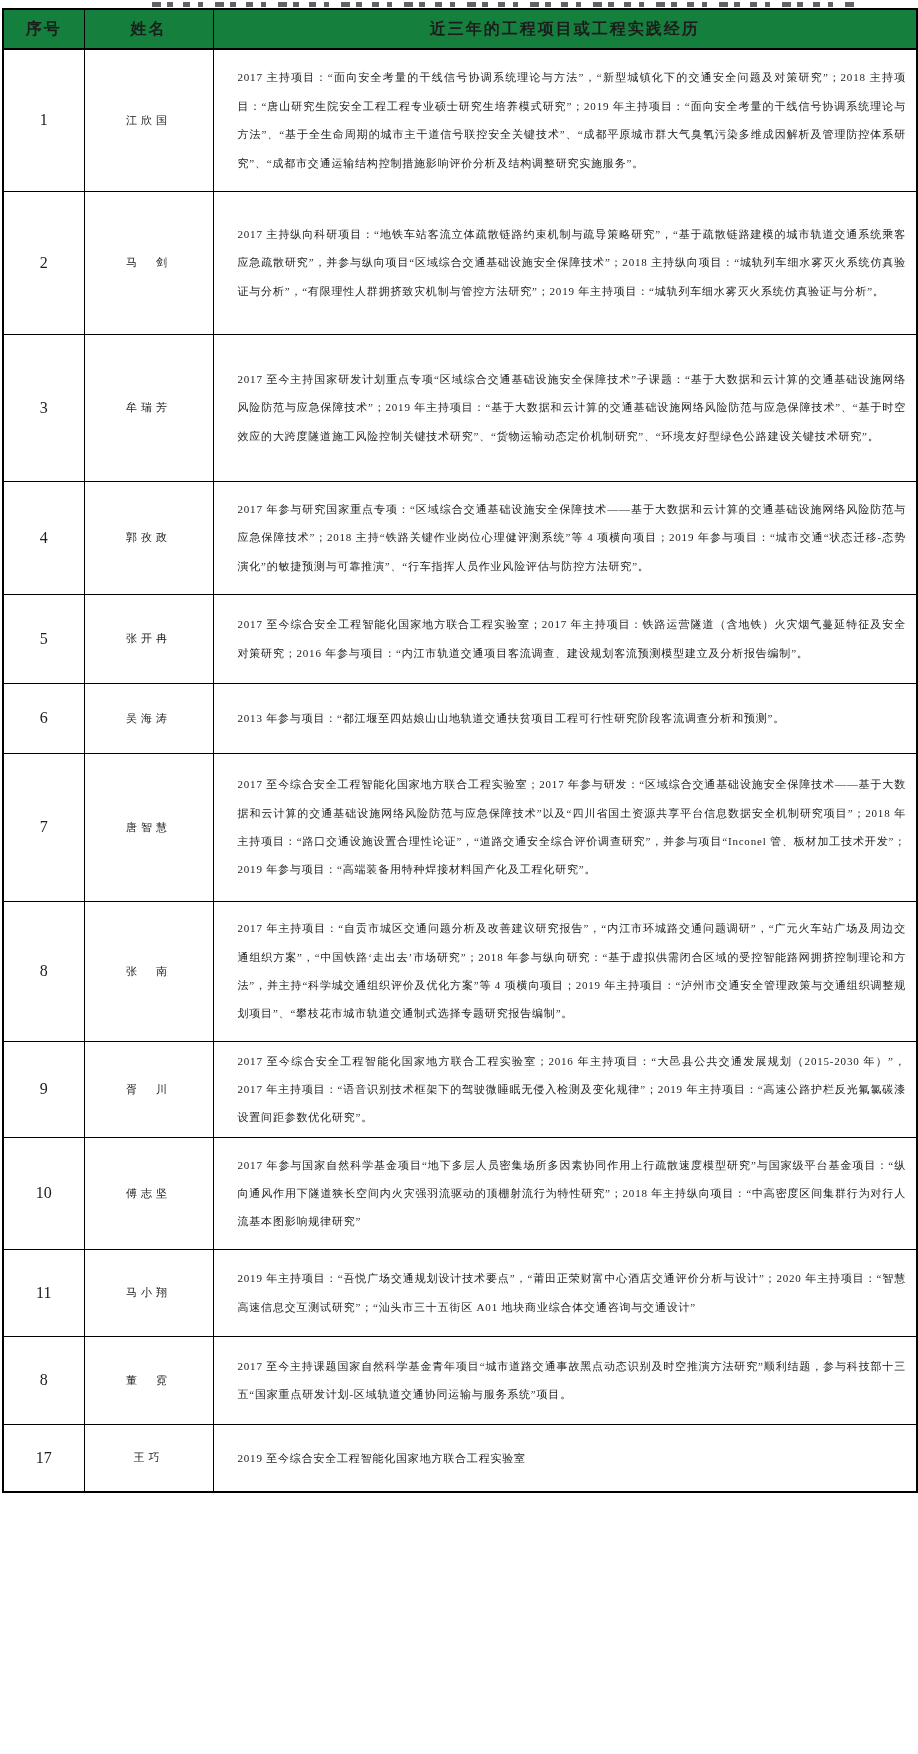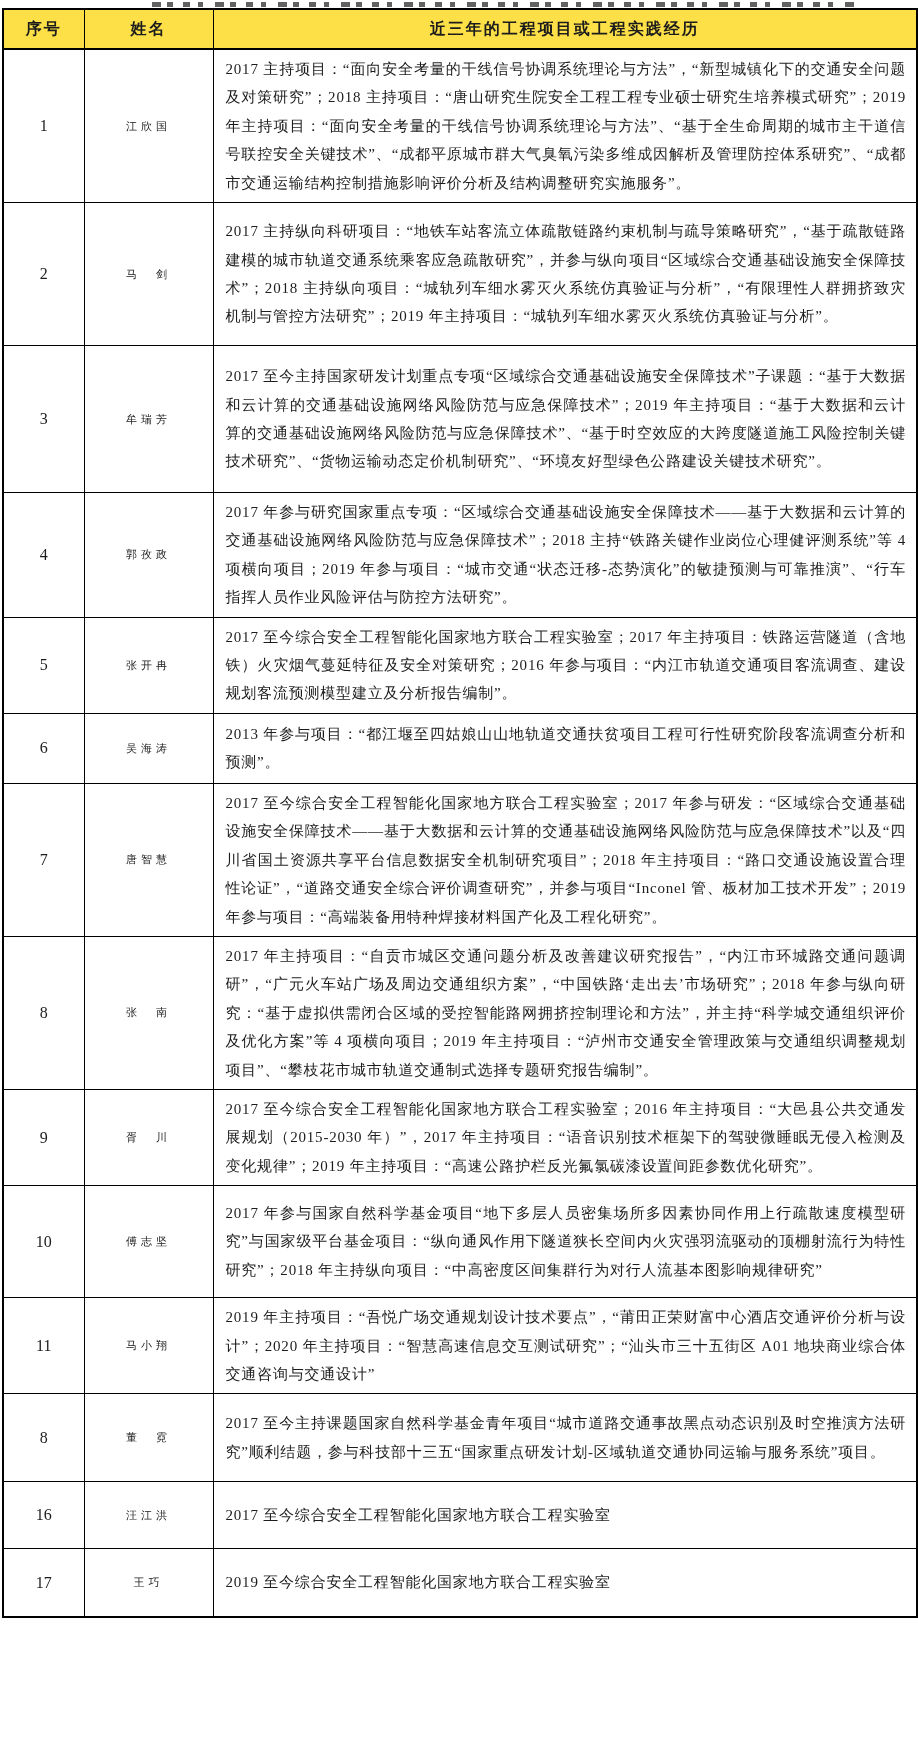--- a/index.html
+++ b/index.html
@@ -28,21 +28,21 @@
     width: 914px;
     margin-left: 2px;
     border: 2px solid #000;
   }
   .exp-table th, .exp-table td {
     border: 1px solid #000;
     vertical-align: middle;
     box-sizing: border-box;
   }
   .exp-table thead th {
-    background: #fde047;
+    background: #15803d;
     height: 40px;
     font-size: 16px;
     font-weight: bold;
     letter-spacing: 2px;
     text-align: center;
     border-bottom: 2px solid #000;
   }
   .col-no    { width: 81px;  }
   .col-name  { width: 129px; }
   .col-exp   { width: 704px; }
@@ -50,25 +50,25 @@
     text-align: center;
     font-size: 16px;
     letter-spacing: 0;
   }
   td.cell-name {
     text-align: center;
     font-size: 11px;
     letter-spacing: 4px;
   }
   td.cell-exp {
-    font-size: 15px;
+    font-size: 11px;
     line-height: 28.4px;
     letter-spacing: 0.8px;
     text-align: justify;
-    padding: 5px 10px 5px 12px;
+    padding: 5px 10px 5px 24px;
   }
 </style>
 </head>
 <body>
 
 <div class="caption-fragment"></div>
 
 <table class="exp-table">
   <colgroup>
     <col class="col-no">
@@ -136,24 +136,19 @@
       <tr style="height: 87px;">
     <td class="cell-no">11</td>
     <td class="cell-name">马小翔</td>
     <td class="cell-exp">2019 年主持项目：“吾悦广场交通规划设计技术要点”，“莆田正荣财富中心酒店交通评价分析与设计”；2020 年主持项目：“智慧高速信息交互测试研究”；“汕头市三十五街区 A01 地块商业综合体交通咨询与交通设计”</td>
   </tr>
       <tr style="height: 88px;">
     <td class="cell-no">8</td>
     <td class="cell-name">董　霓</td>
     <td class="cell-exp">2017 至今主持课题国家自然科学基金青年项目“城市道路交通事故黑点动态识别及时空推演方法研究”顺利结题，参与科技部十三五“国家重点研发计划-区域轨道交通协同运输与服务系统”项目。</td>
   </tr>
-      <tr style="height: 67px;">
-    <td class="cell-no">16</td>
-    <td class="cell-name">汪江洪</td>
-    <td class="cell-exp">2017 至今综合安全工程智能化国家地方联合工程实验室</td>
-  </tr>
       <tr style="height: 68px;">
     <td class="cell-no">17</td>
     <td class="cell-name">王巧</td>
     <td class="cell-exp">2019 至今综合安全工程智能化国家地方联合工程实验室</td>
   </tr>
     </tbody>
 </table>
 
 </body></html>

